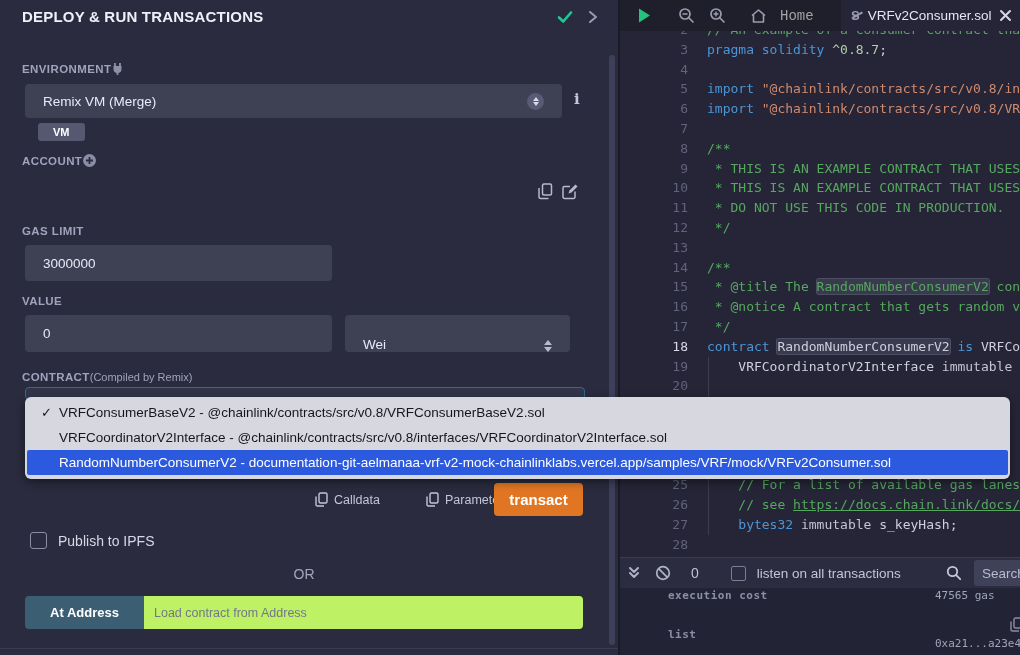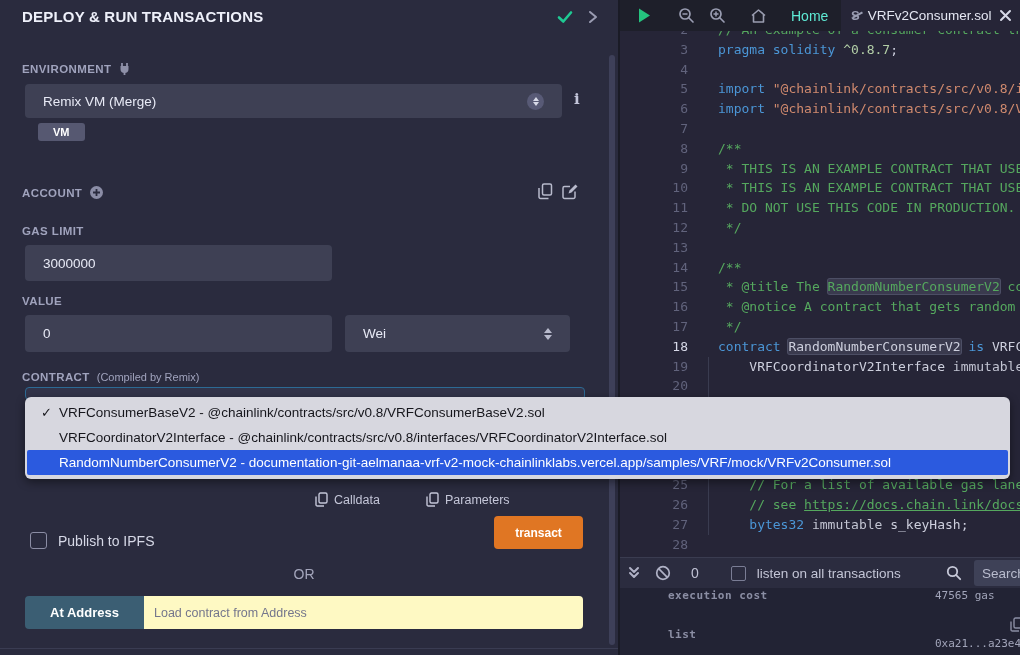--- a/index.html
+++ b/index.html
@@ -6,78 +6,78 @@
   html,body { background:#14151e; }
   .app { position:relative; width:1020px; height:655px; overflow:hidden;
          font-family:"Liberation Sans", sans-serif; background:#2a2b3e; }
 
   
   .left-panel { position:absolute; left:0; top:0; width:620px; height:655px; background:#2a2b3e; }
   .panel-title { position:absolute; left:22px; top:8px; font-size:15px; font-weight:700;
                  color:#eef0fa; letter-spacing:.2px; }
   .hdr-ico { position:absolute; top:8px; }
   .field-label { position:absolute; font-size:11.5px; font-weight:600; color:#a0a3bd;
-                 letter-spacing:.4px; display:flex; align-items:center; gap:7px; }
+                 letter-spacing:.4px; display:flex; align-items:center; }
   .sub-label { font-size:11px; font-weight:400; letter-spacing:0; }
   .input { position:absolute; background:#3e4054; border-radius:4px; color:#e8eaf6;
            font-size:13.5px; display:flex; align-items:center; padding:0 18px;gap:44px; }
   .stepper { margin-left:auto; display:flex; flex-direction:column; gap:2px; align-items:center; }
   .tri-up { width:0; height:0; border-left:4px solid transparent; border-right:4px solid transparent; border-bottom:5px solid #b8bacc; }
   .tri-dn { width:0; height:0; border-left:4px solid transparent; border-right:4px solid transparent; border-top:5px solid #b8bacc; }
   .circle-stepper { margin-left:auto; width:17px; height:17px; border-radius:50%; background:#585a76;
                     display:flex; flex-direction:column; gap:1px; align-items:center; justify-content:center; }
   .circle-stepper .tri-up { border-left-width:3px; border-right-width:3px; border-bottom:4px solid #d8dae8; }
   .circle-stepper .tri-dn { border-left-width:3px; border-right-width:3px; border-top:4px solid #d8dae8; }
   .vm-badge { position:absolute; left:38px; top:123px; background:#565871; color:#fff;
               font-size:11px; font-weight:700; border-radius:3px; padding:3px 15px; }
   .info-i { position:absolute; left:574px; top:90px; font-family:"DejaVu Serif", serif;
             font-weight:700; font-size:15px; color:#c3c5da; }
   .icon-btn { position:absolute; }
   .contract-sliver { position:absolute; left:25px; top:387px; width:560px; height:13px;
                      background:#32344a; border:1px solid #2c6a94; border-radius:4px; }
   .actions-row { position:absolute; left:0; top:483px; width:620px; height:34px; }
   .mini-action { position:absolute; display:flex; align-items:center; gap:6px; font-size:12.5px; color:#c4c6d8; top:9px; }
   .transact-btn { position:absolute; left:494px; top:0; width:89px; height:33px; background:#e07623;
-                  border:none; border-radius:4px; color:#fff; font-size:12px; font-weight:600;
-                  font-family:"Liberation Sans",sans-serif;margin-top:33px; }
+                  border:none; border-radius:4px; color:#fff; font-size:15px; font-weight:600;
+                  font-family:"Liberation Sans",sans-serif; }
   .checkbox { border:1.5px solid #8b8da4; border-radius:3px; background:transparent; }
   .publish-row { position:absolute; left:30px; top:532px; display:flex; align-items:center; gap:11px; }
   .publish-row .checkbox { width:17px; height:17px; }
   .publish-label { font-size:14px; color:#d6d8e6; }
   .or-label { position:absolute; left:25px; top:566px; width:558px; text-align:center;
               font-size:14px; color:#a4a6bc; }
   .ataddr-btn { position:absolute; left:25px; top:596px; width:119px; height:33px; background:#3b5e73;
                 border:none; border-radius:4px 0 0 4px; color:#fff; font-size:13px; font-weight:700;
                 font-family:"Liberation Sans",sans-serif; }
-  .ataddr-input { position:absolute; left:144px; top:596px; width:439px; height:33px; background:#fef9c3;
+  .ataddr-input { position:absolute; left:144px; top:596px; width:439px; height:33px; background:#bef264;
                   border-radius:0 4px 4px 0; display:flex; align-items:center; padding:0 10px;
                   font-size:12.5px; color:#74768c; }
   .panel-bottom-line { position:absolute; left:0; top:648px; width:618px; height:1px; background:#3a3c52; }
   .panel-scrollbar { position:absolute; left:609px; top:55px; width:6px; height:590px;
                      background:#3e4059; border-radius:3px; }
 
   
   .right-panel { position:absolute; left:620px; top:0; width:400px; height:655px; background:#262537; }
   .panel-divider { position:absolute; left:618px; top:0; width:2px; height:655px; background:#1a1b26; }
   .tabbar { position:absolute; left:0; top:0; width:400px; height:31px; background:#1e1f2a; z-index:20; }
-  .tab-home { position:absolute; left:118px; top:0; height:31px; display:flex; align-items:center; gap:24px;
-              padding:0 12px; color:#5eead4; font-size:14px; }
+  .tab-home { position:absolute; left:118px; top:0; height:31px; display:flex; align-items:center; gap:13px;
+              padding:0 12px; color:#a3a3a3; font-size:14px;font-family:Liberation Mono, monospace; }
   .tab-active { position:absolute; left:221px; top:0; width:179px; height:31px; background:#262537;
                 display:flex; align-items:center; gap:8px; padding:0 10px; color:#e4e6f2; font-size:13.5px; }
   .sol-glyph { position:relative; font-size:13px; font-weight:700; color:#9a9db2; width:12px; text-align:center; }
   .sol-glyph::after { content:""; position:absolute; left:1px; top:6px; width:11px; height:1.5px;
                       background:#9a9db2; transform:rotate(-28deg); }
   
   .editor { position:absolute; left:0; top:0; width:400px; height:557px; overflow:hidden; background:#262537; }
   .code-area { position:absolute; left:0; top:20px; width:400px; font-family:"DejaVu Sans Mono", monospace;
                font-size:13px; line-height:19.8px; white-space:pre; }
   .code-row { height:19.8px; display:flex; }
   .ln { width:68px; text-align:right; color:#61637c; flex:0 0 68px; user-select:none; }
   .ln.cur { color:#d7d9e8; }
-  .code-text { margin-left:30px; overflow:hidden; white-space:pre; flex:1; }
+  .code-text { margin-left:19px; overflow:hidden; white-space:pre; flex:1; }
   .c-kw { color:#4b96d6; } .c-str { color:#d08a6e; } .c-cm { color:#55a85e; }
   .c-num { color:#b3cfa7; } .c-pl { color:#cdcfdd; } .c-pl2 { color:#c2c4d2; }
   .tok-hl { background:rgba(130,135,165,.22); box-shadow:0 0 0 1px rgba(150,155,185,.35); border-radius:2px; }
   .tok-u { text-decoration:underline; }
   .indent-guide { position:absolute; left:88px; top:357px; width:1px; height:178px; background:#3a3c50; }
 
   
   .terminal { position:absolute; left:0; top:557px; width:400px; height:98px; background:#222334;
               border-top:1px solid #3a3c50; overflow:hidden; }
   .term-toolbar { position:absolute; left:0; top:0; width:400px; height:30px; background:#2b2c3f;
@@ -135,21 +135,21 @@
     <div class="input" style="left:25px;top:84px;width:537px;height:34px;">
       <span>Remix VM (Merge)</span>
       <span class="circle-stepper">
           <span class="tri-up"></span>
           <span class="tri-dn"></span>
         </span>
     </div>
     <span class="info-i">i</span>
     <div class="vm-badge">VM</div>
 
-    <div class="field-label" style="left:22px;top:153px;margin-top:32px;">
+    <div class="field-label" style="left:22px;top:153px;">
       <span>ACCOUNT</span>
       <span>
         <svg width="15" height="15" viewBox="0 0 15 15">
             <circle cx="7.5" cy="7.5" r="6.5" fill="#8b8da6"></circle>
             <path d="M7.5 4v7 M4 7.5h7" stroke="#2a2b3e" stroke-width="1.8"></path>
           </svg>
       </span>
     </div>
     <div class="icon-btn" style="left:538px;top:183px;">
       <svg width="15" height="17" viewBox="0 0 15 17">
@@ -170,21 +170,21 @@
     <div class="input" style="left:25px;top:245px;width:307px;height:36px;">
       <span>3000000</span>
     </div>
 
     <div class="field-label" style="left:22px;top:295px;">
       <span>VALUE</span>
     </div>
     <div class="input" style="left:25px;top:315px;width:307px;height:37px;">
       <span>0</span>
     </div>
-    <div class="input" style="left:345px;top:315px;width:225px;height:37px;">
+    <div class="input" style="left:345px;top:315px;width:225px;height:37px;align-items:flex-end;">
       <span>Wei</span>
       <span class="stepper">
           <span class="tri-up"></span>
           <span class="tri-dn"></span>
         </span>
     </div>
 
     <div class="field-label" style="left:22px;top:371px;">
       <span>CONTRACT</span>
       <span class="sub-label">(Compiled by Remix)</span>

